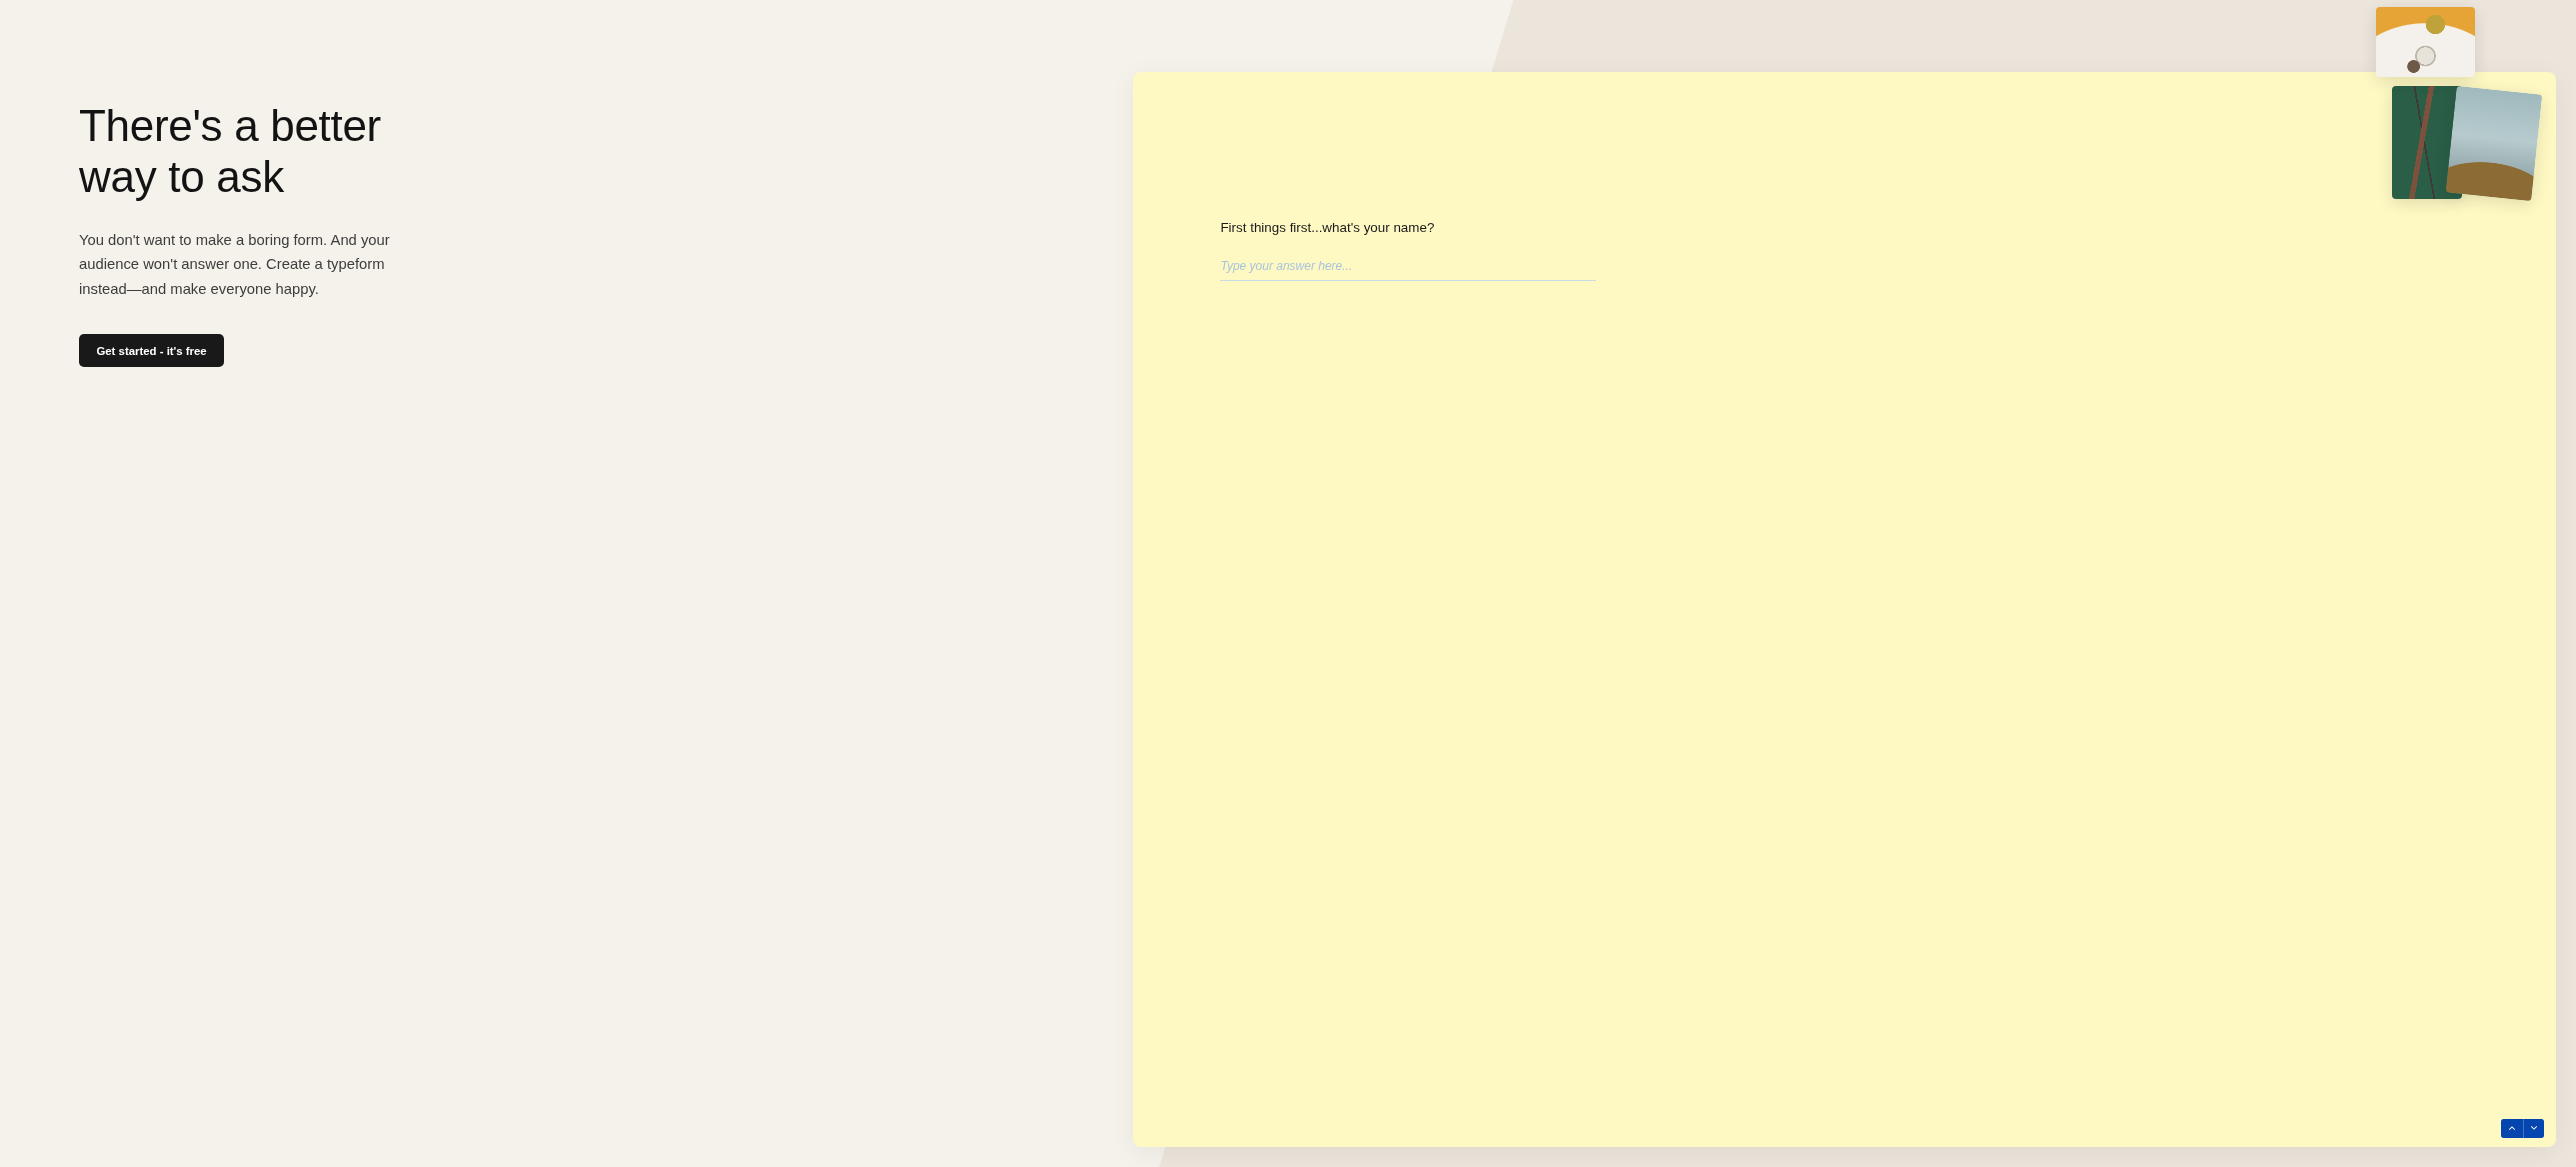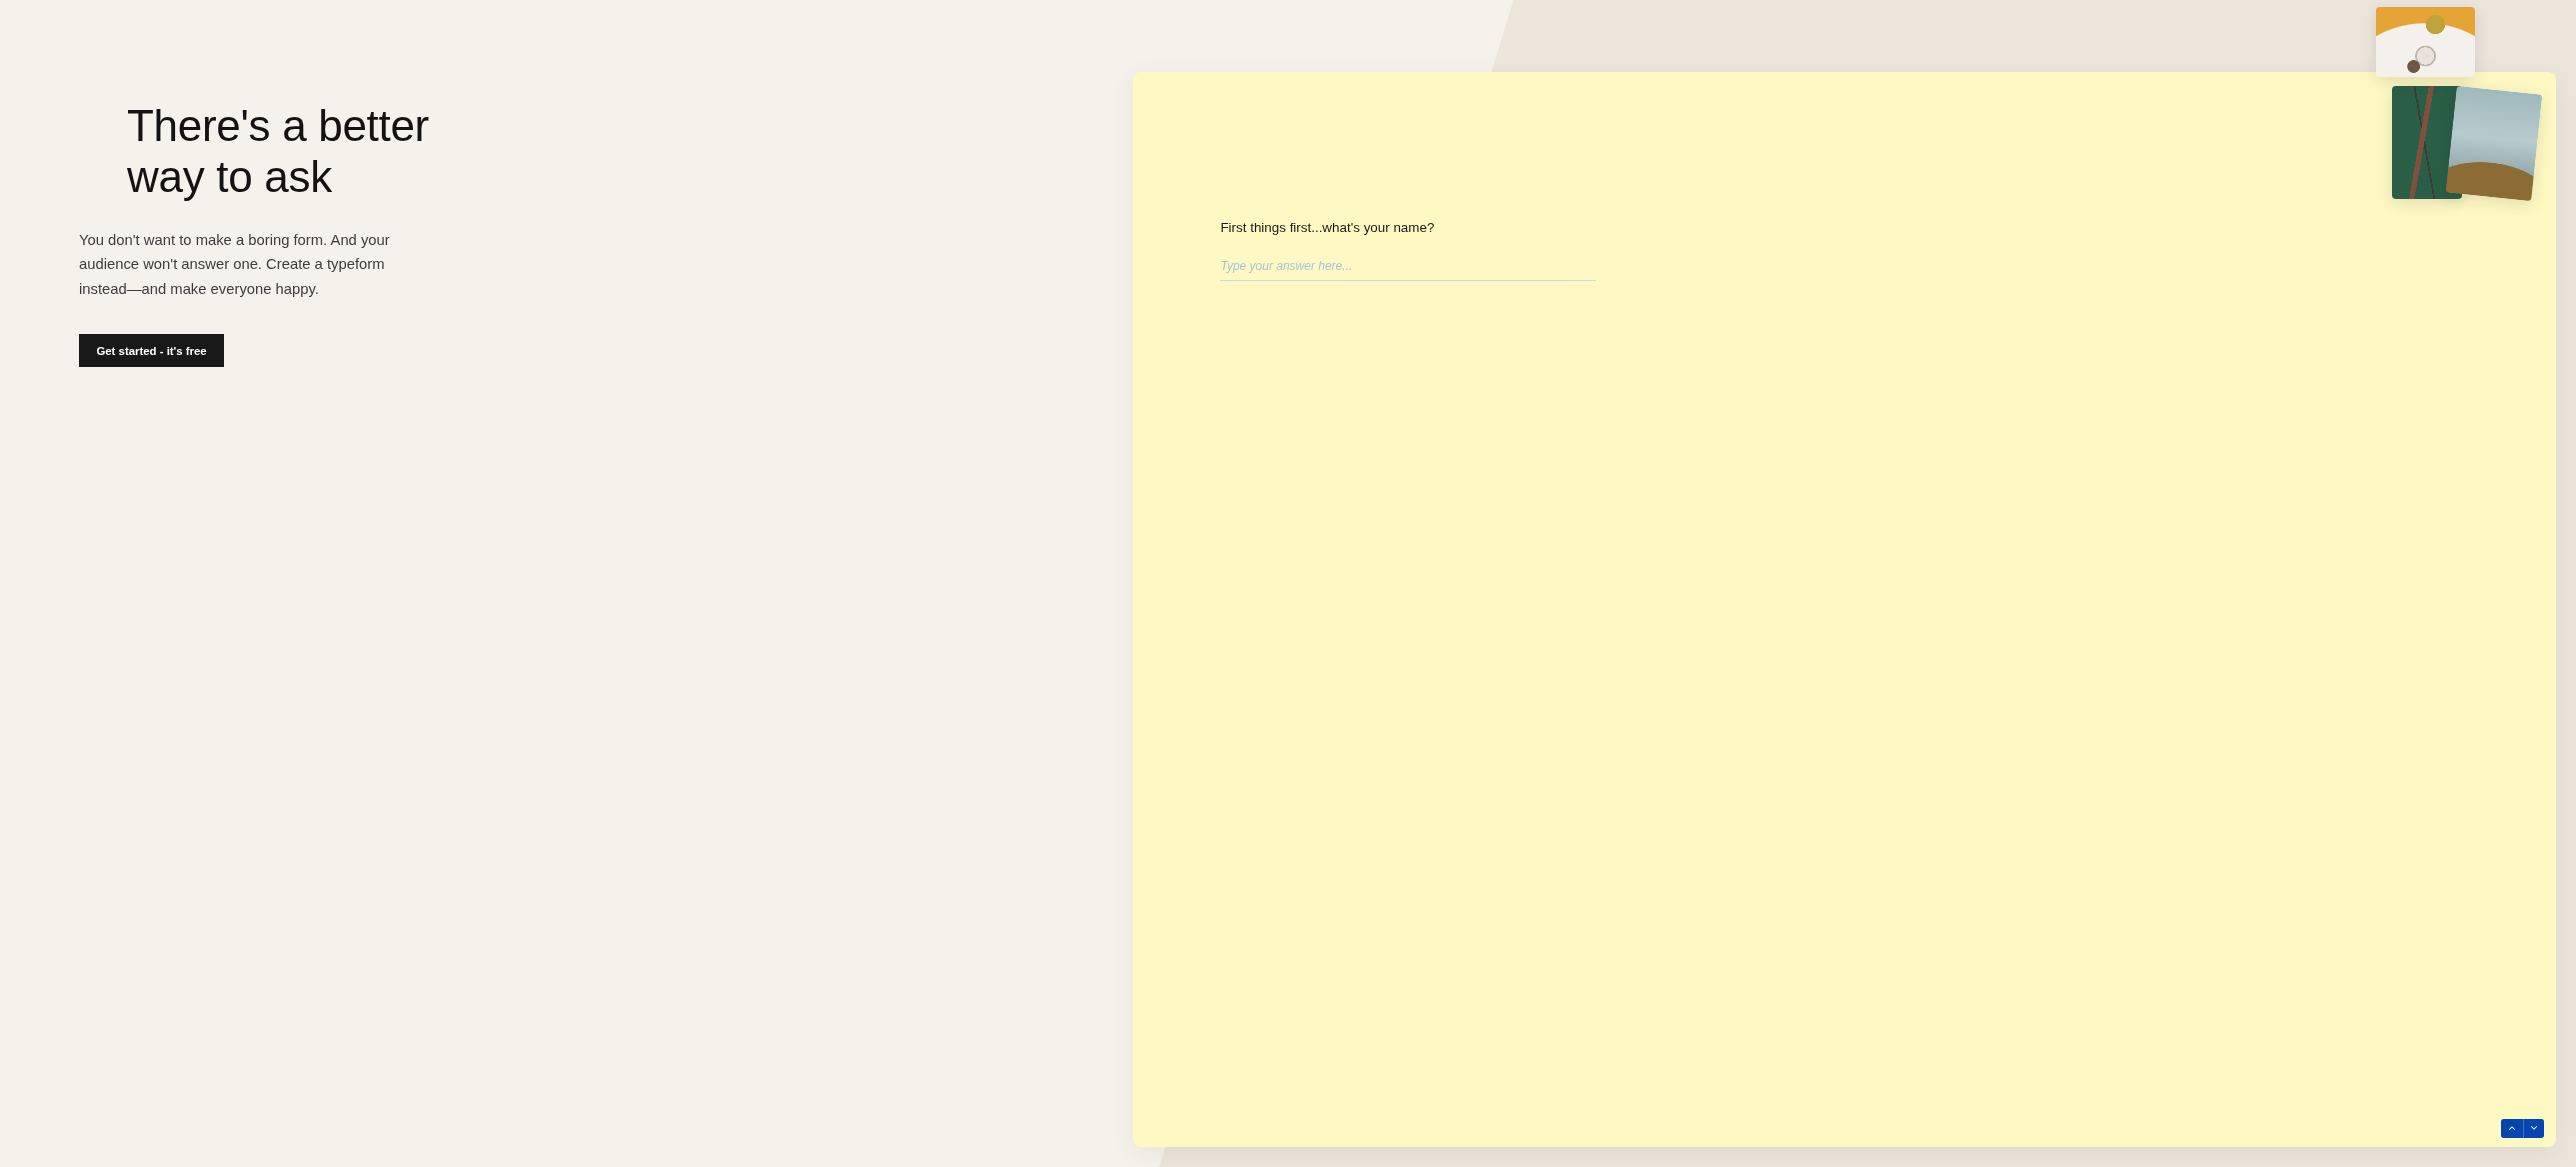--- a/index.html
+++ b/index.html
@@ -35,39 +35,38 @@
     flex: 0 0 44%;
     padding: 101px 27px 27px 79px;
   }
   .headline {
     font-size: 44px;
     line-height: 1.15;
     font-weight: 300;
     color: #131313;
     letter-spacing: -0.3px;
     margin-bottom: 25.5px;
-    margin-left: 48px;
   }
   .subtext {
     font-size: 14.8px;
     line-height: 1.65;
     font-weight: 300;
     color: #3d3d3c;
     max-width: 349px;
     margin-bottom: 33px;
   }
   .cta {
     display: inline-block;
     background: #191919;
     color: #fff;
     font-size: 11.4px;
     font-weight: 600;
     padding: 10.7px 17.4px;
     border: none;
-    border-radius: 0;
+    border-radius: 5px;
     cursor: pointer;
   }
   .bullets {
     margin-top: 23px;
     list-style: none;
   }
   .bullets li {
     font-size: 9.4px;
     color: #6d6d6c;
     line-height: 1.7;

